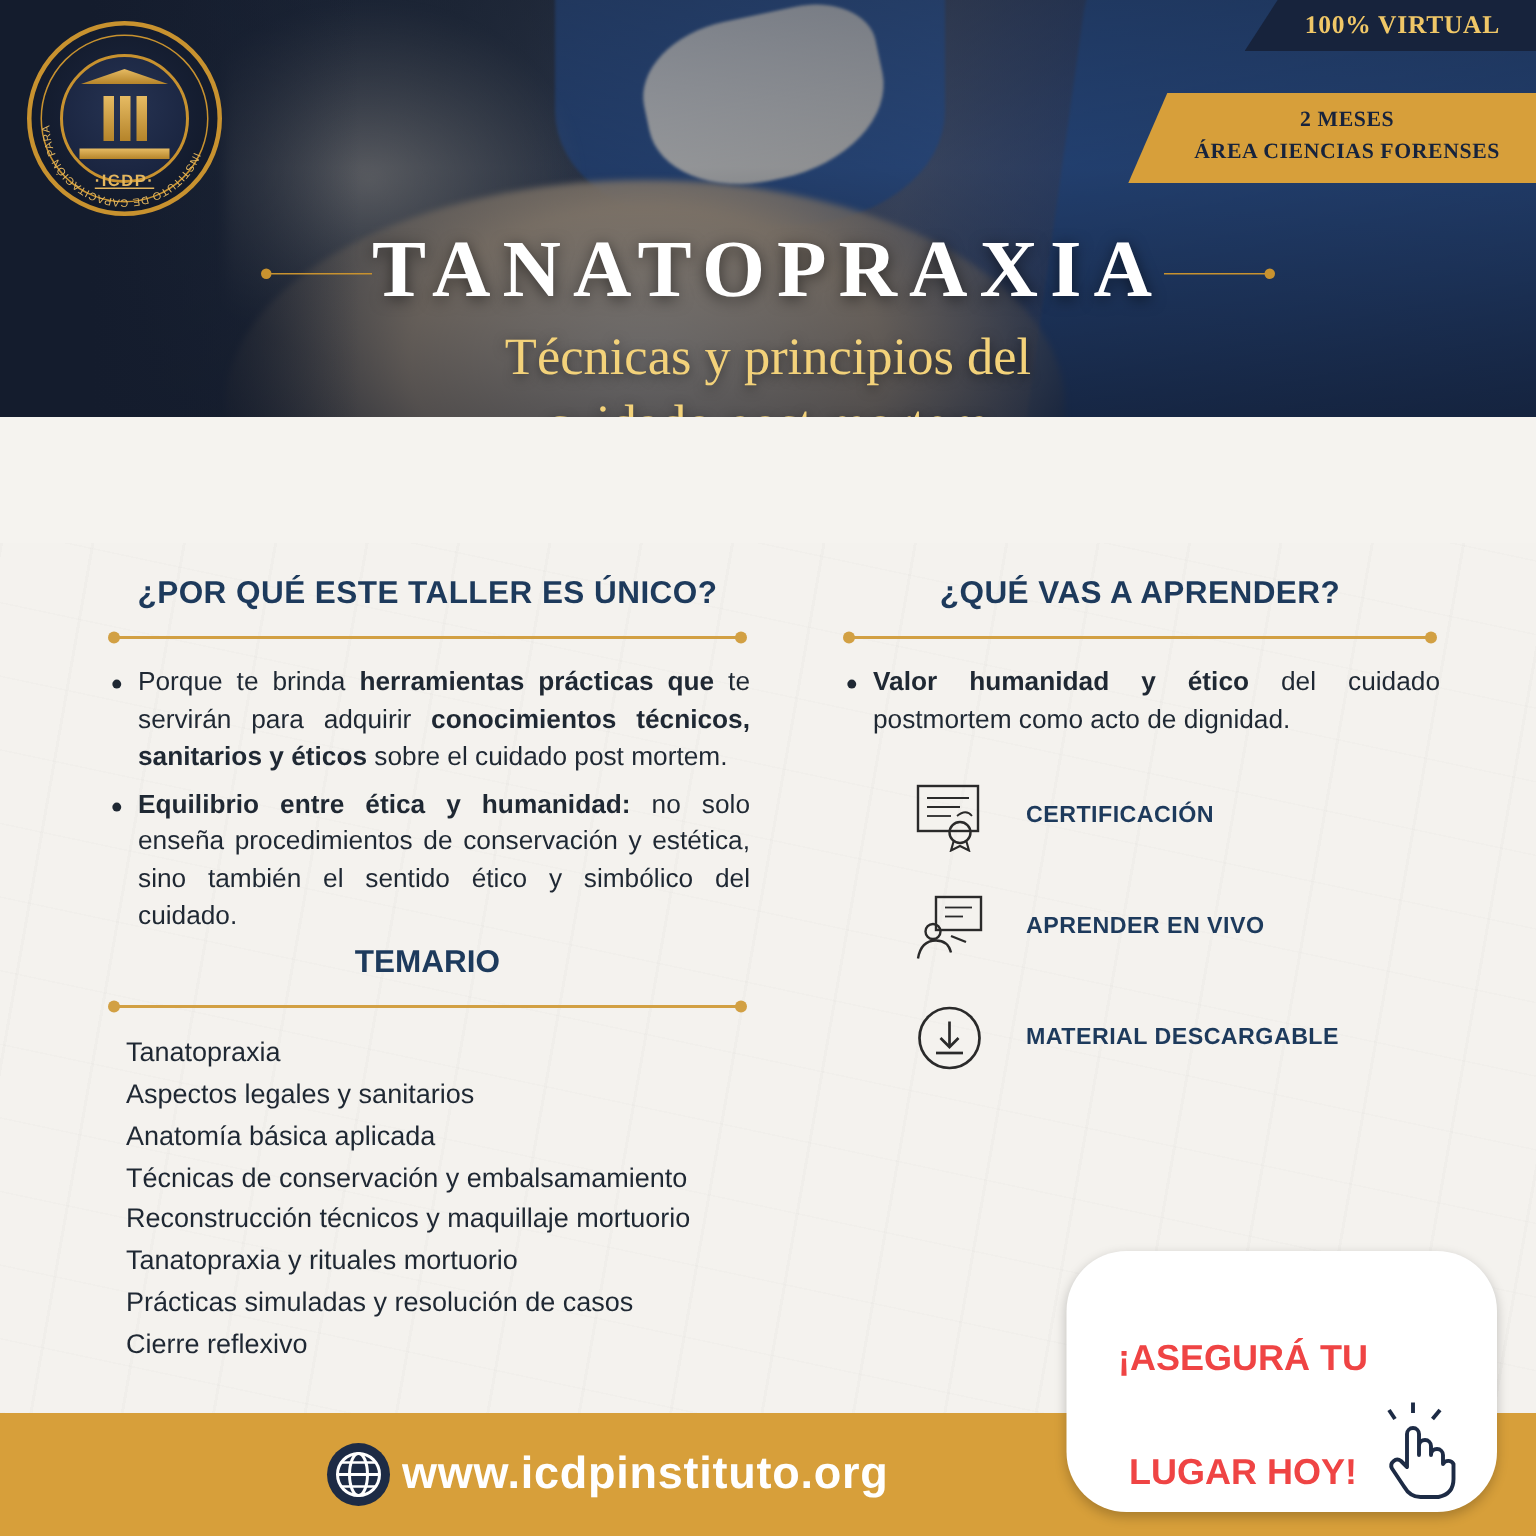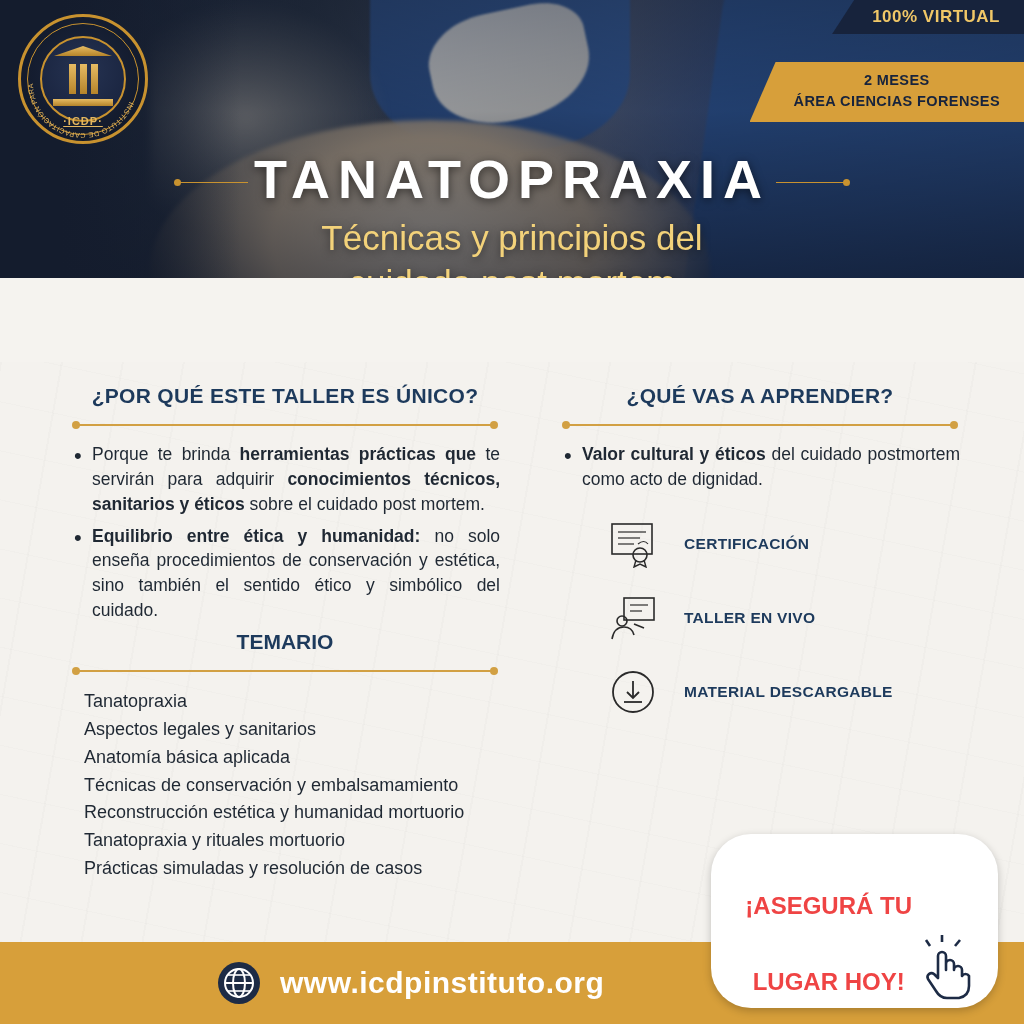--- a/index.html
+++ b/index.html
@@ -14,20 +14,21 @@
 
   
   .hero {
     position: relative;
     width: 100%;
     height: 278px;
     background:
       radial-gradient(circle at 78% 28%, rgba(40,70,130,0.55), rgba(0,0,0,0) 55%),
       linear-gradient(105deg, #1b2436 0%, #26303f 28%, #3d4657 46%, #5b6170 58%, #2a4372 75%, #1d2b48 100%);
     overflow: hidden;
+    font-family: Liberation Serif, serif;
   }
   
   .hero-shape-a {
     position:absolute; left:150px; top:120px; width:560px; height:300px;
     background: radial-gradient(ellipse at 50% 40%, #d9cbb6 0%, #bda88c 40%, rgba(80,70,60,0.25) 72%, rgba(0,0,0,0) 80%);
     filter: blur(2px);
     border-radius: 50% 50% 45% 45%;
   }
   .hero-shape-b {
     position:absolute; left:700px; top:-30px; width:340px; height:420px;
@@ -212,21 +213,21 @@
     color:#1d3a5c; font-weight:bold; font-size:15.5px; letter-spacing:.3px;
   }
   .ic { width:54px; height:48px; flex:0 0 54px; }
 
   
   .footer {
     position:absolute; left:0; bottom:0; width:1024px; height:82px;
     background:#d79f3a;
     display:flex; align-items:center;
   }
-  .footer-left { display:flex; align-items:center; gap:18px; margin-left:216px; }
+  .footer-left { display:flex; align-items:center; gap:6px; margin-left:216px; }
   .globe { width:46px; height:46px; }
   .footer-url {
     color:#ffffff; font-size:30px; font-weight:bold; letter-spacing:.5px;
   }
   .cta {
     position:absolute; right:26px; bottom:16px;
     background:#ffffff; border-radius:40px;
     padding:11px 86px 11px 34px;
     box-shadow: 0 3px 8px rgba(0,0,0,.22);
     text-align:center;
@@ -303,31 +304,32 @@
         <li>Porque te brinda <b>herramientas prácticas que</b> te servirán para adquirir <b>conocimientos técnicos, sanitarios y éticos</b> sobre el cuidado post mortem.</li>
         <li><b>Equilibrio entre ética y humanidad:</b> no solo enseña procedimientos de conservación y estética, sino también el sentido ético y simbólico del cuidado.</li>
       </ul>
       <div class="temario-head">TEMARIO</div>
       <div class="sec-rule"></div>
       <div class="temario-list">
         <div>Tanatopraxia</div>
         <div>Aspectos legales y sanitarios</div>
         <div>Anatomía básica aplicada</div>
         <div>Técnicas de conservación y embalsamamiento</div>
-        <div>Reconstrucción estética y humanidad mortuorio</div>
+        <div>Reconstrucción técnicos y maquillaje mortuorio</div>
         <div>Tanatopraxia y rituales mortuorio</div>
         <div>Prácticas simuladas y resolución de casos</div>
+        <div>Cierre reflexivo</div>
       </div>
     </div>
 
     <div class="col-right">
       <div class="sec-head">¿QUÉ VAS A APRENDER?</div>
       <div class="sec-rule"></div>
       <ul class="bullets">
-        <li><b>Valor cultural y éticos</b> del cuidado postmortem como acto de dignidad.</li>
+        <li><b>Valor humanidad y ético</b> del cuidado postmortem como acto de dignidad.</li>
       </ul>
 
       <div class="features">
         <div class="feature">
           <svg class="ic" viewBox="0 0 54 48">
             <rect x="4" y="4" width="40" height="30" fill="none" stroke="#2a2a2a" stroke-width="1.6"></rect>
             <line x1="10" y1="12" x2="38" y2="12" stroke="#2a2a2a" stroke-width="1.2"></line>
             <line x1="10" y1="18" x2="32" y2="18" stroke="#2a2a2a" stroke-width="1.2"></line>
             <line x1="10" y1="24" x2="26" y2="24" stroke="#2a2a2a" stroke-width="1.2"></line>
             <path d="M30 24 q6 -5 10 0" fill="none" stroke="#2a2a2a" stroke-width="1.2"></path>
@@ -338,21 +340,21 @@
         </div>
         <div class="feature">
           <svg class="ic" viewBox="0 0 54 48">
             <rect x="16" y="4" width="30" height="22" fill="none" stroke="#2a2a2a" stroke-width="1.6"></rect>
             <line x1="22" y1="11" x2="40" y2="11" stroke="#2a2a2a" stroke-width="1.2"></line>
             <line x1="22" y1="17" x2="34" y2="17" stroke="#2a2a2a" stroke-width="1.2"></line>
             <circle cx="14" cy="27" r="5" fill="none" stroke="#2a2a2a" stroke-width="1.6"></circle>
             <path d="M4 45 q2 -12 12 -12 q8 0 10 8" fill="none" stroke="#2a2a2a" stroke-width="1.6"></path>
             <path d="M26 30 l10 4" stroke="#2a2a2a" stroke-width="1.6" fill="none"></path>
           </svg>
-          <div class="feature-label">TALLER EN VIVO</div>
+          <div class="feature-label">APRENDER EN VIVO</div>
         </div>
         <div class="feature">
           <svg class="ic" viewBox="0 0 54 48">
             <circle cx="25" cy="24" r="20" fill="none" stroke="#2a2a2a" stroke-width="1.8"></circle>
             <line x1="25" y1="13" x2="25" y2="29" stroke="#2a2a2a" stroke-width="1.8"></line>
             <path d="M19 24 l6 6 l6 -6" fill="none" stroke="#2a2a2a" stroke-width="1.8"></path>
             <line x1="16" y1="34" x2="34" y2="34" stroke="#2a2a2a" stroke-width="1.8"></line>
           </svg>
           <div class="feature-label">MATERIAL DESCARGABLE</div>
         </div>

